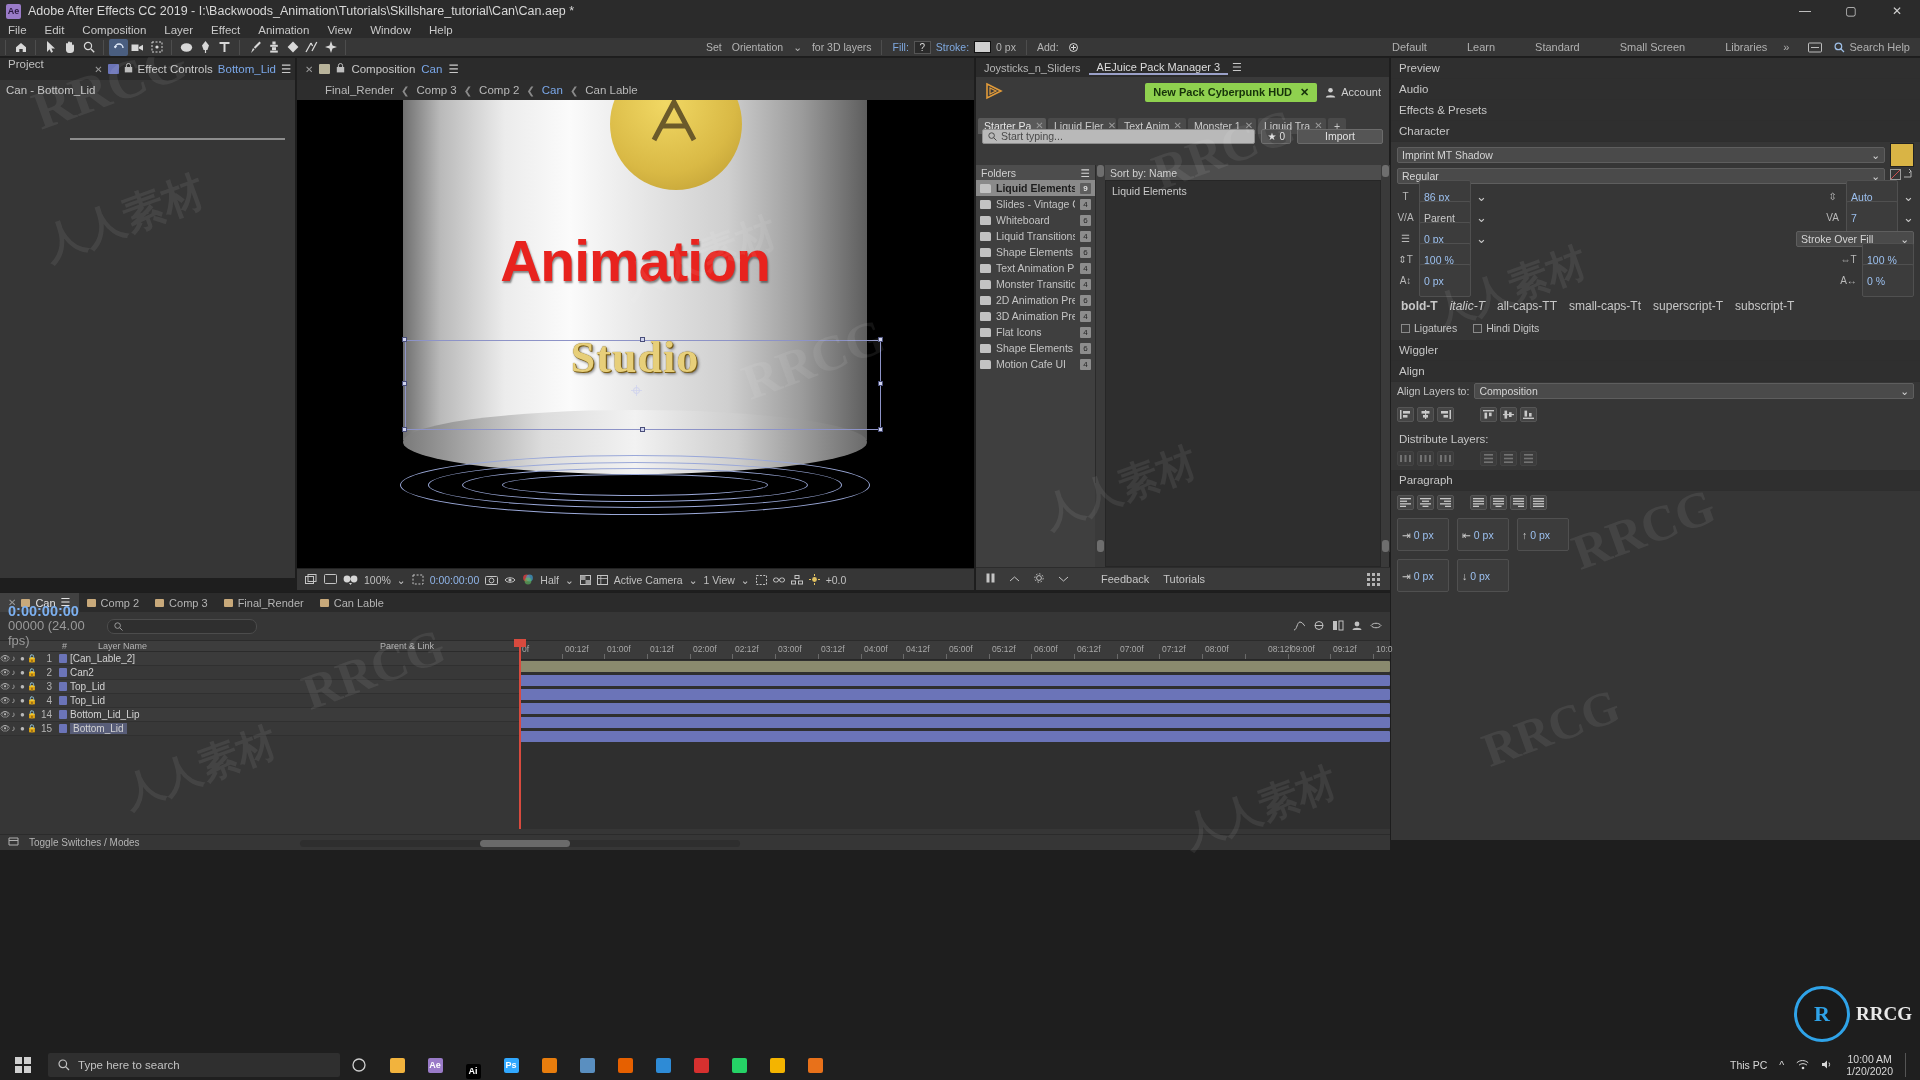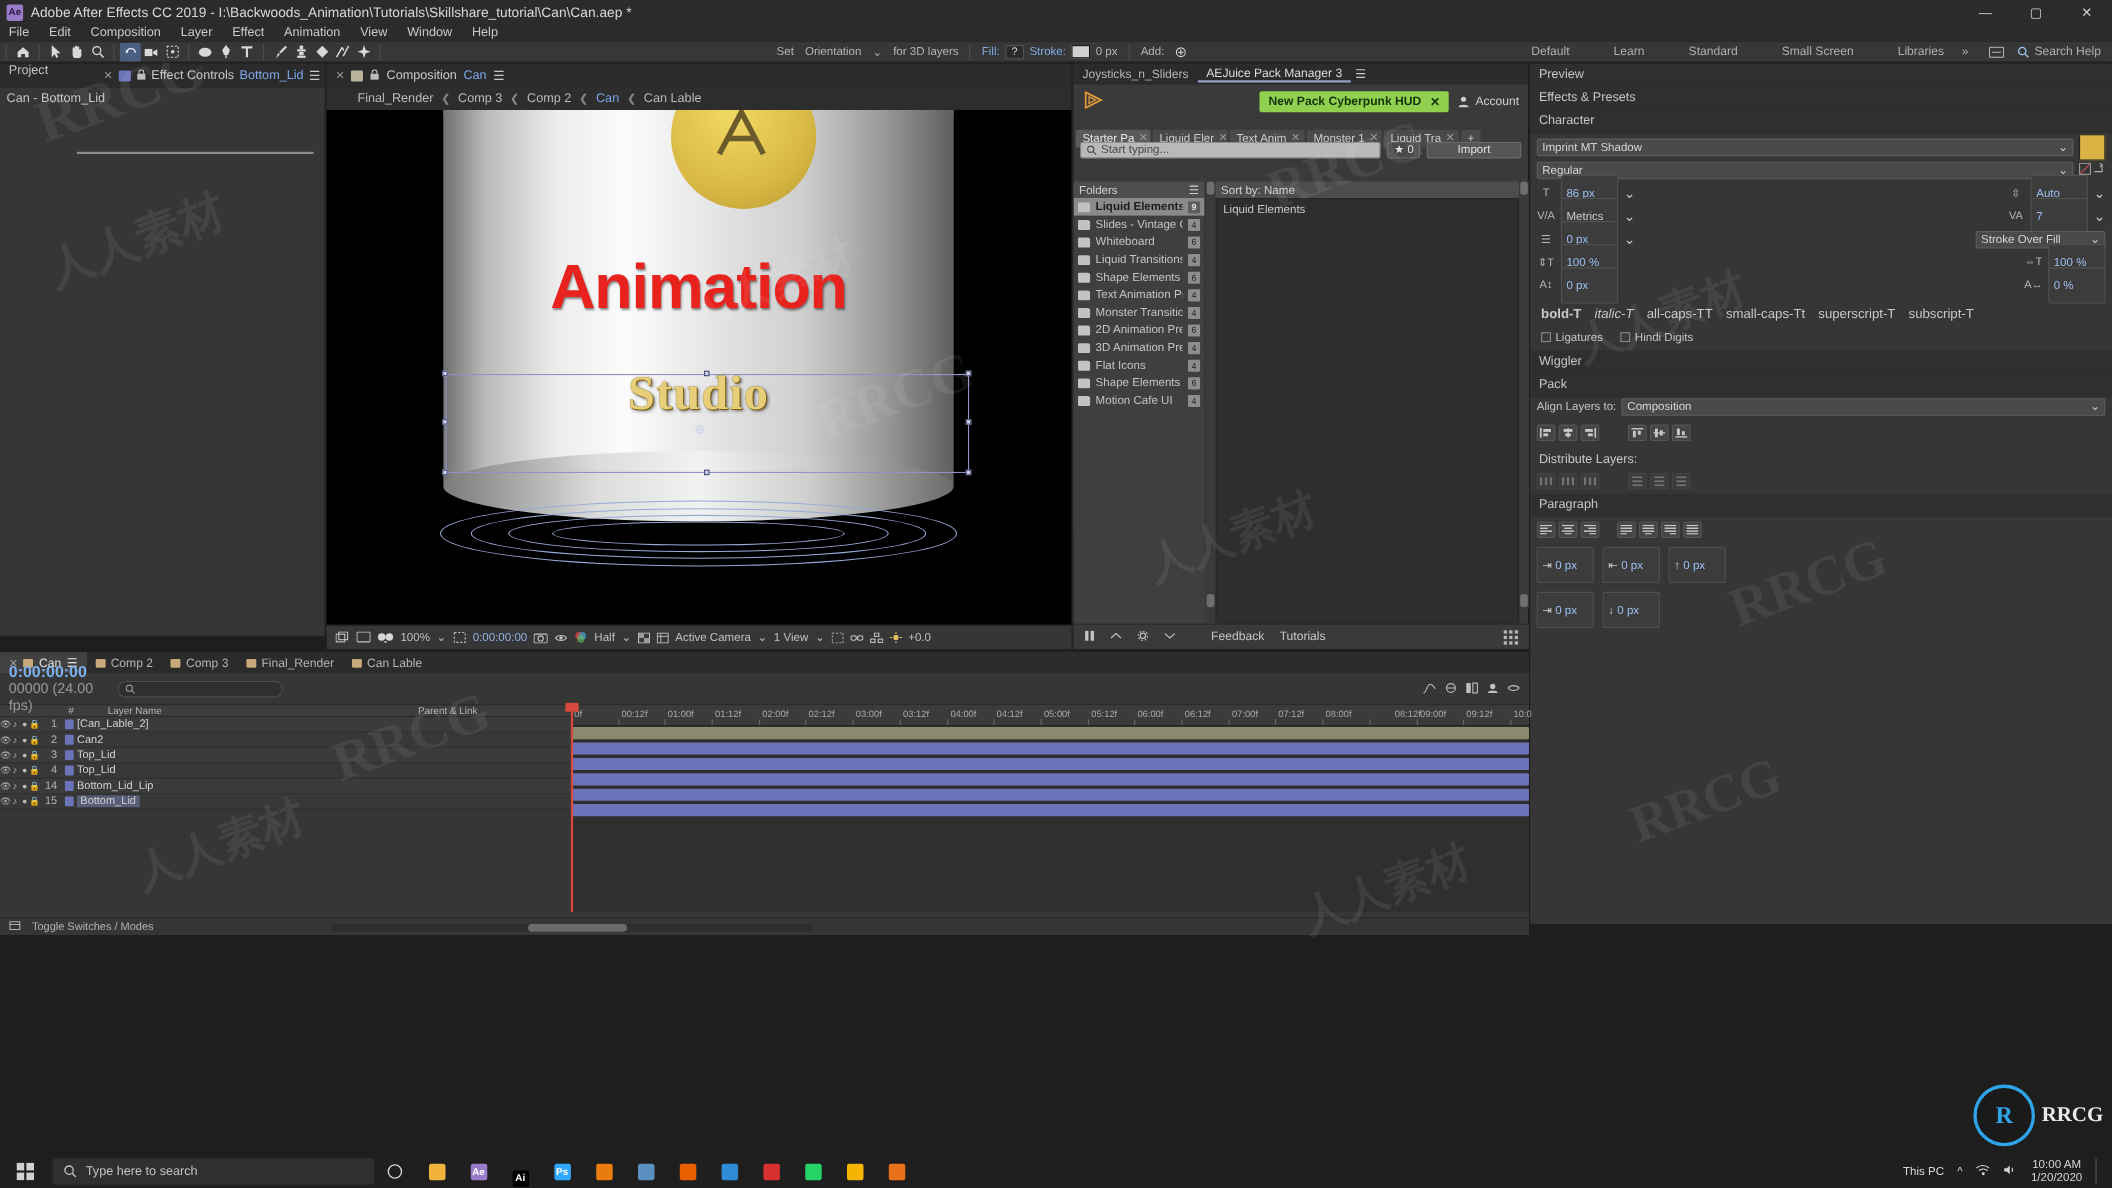--- a/index.html
+++ b/index.html
@@ -798,20 +798,21 @@
         <i></i>
         <i></i>
         <i></i>
         <i></i>
     </span>
   </div>
 </div>
 
 <div class="panel" id="rightstack">
   <div class="rsec hdr">Preview</div>
+  <div class="rsec hdr">Audio</div>
   <div class="rsec hdr">Effects &amp; Presets</div>
   <div class="rsec hdr">Character</div>
 
   <div class="charbody">
     <div class="crow">
       <div class="cselect">
         <span>Imprint MT Shadow</span>
         <span>⌄</span>
       </div>
       <div class="cswatch" style="background:#d9b445"></div>
@@ -845,21 +846,21 @@
       <div style="flex:1"></div>
       <span class="ficonlbl">⇳</span>
       <div class="cfield">
           <span class="v">Auto</span>
         </div>
       <span>⌄</span>
     </div>
     <div class="crow">
       <span class="ficonlbl">V/A</span>
       <div class="cfield">
-          <span>Metrics</span>
+          <span>Parent</span>
         </div>
       <span>⌄</span>
       <div style="flex:1"></div>
       <span class="ficonlbl">VA</span>
       <div class="cfield">
           <span class="v">7</span>
         </div>
       <span>⌄</span>
     </div>
     <div class="crow">
@@ -904,21 +905,21 @@
       <span>superscript-T</span>
       <span>subscript-T</span>
     </div>
     <div class="ckrow">
       <span><i class="ckbox"></i><span>Ligatures</span></span>
       <span><i class="ckbox"></i><span>Hindi Digits</span></span>
     </div>
   </div>
 
   <div class="rsec hdr">Wiggler</div>
-  <div class="rsec hdr">Pack</div>
+  <div class="rsec hdr">Align</div>
   <div class="crow" style="padding:4px 6px">
     <span style="font-size:10.5px;color:#c4c4c4;white-space:nowrap">Align Layers to:</span>
     <div class="cselect">
       <span>Composition</span>
       <span>⌄</span>
     </div>
   </div>
   <div class="alignrow">
     <div class="abtn">
         <svg width="11" height="9">

